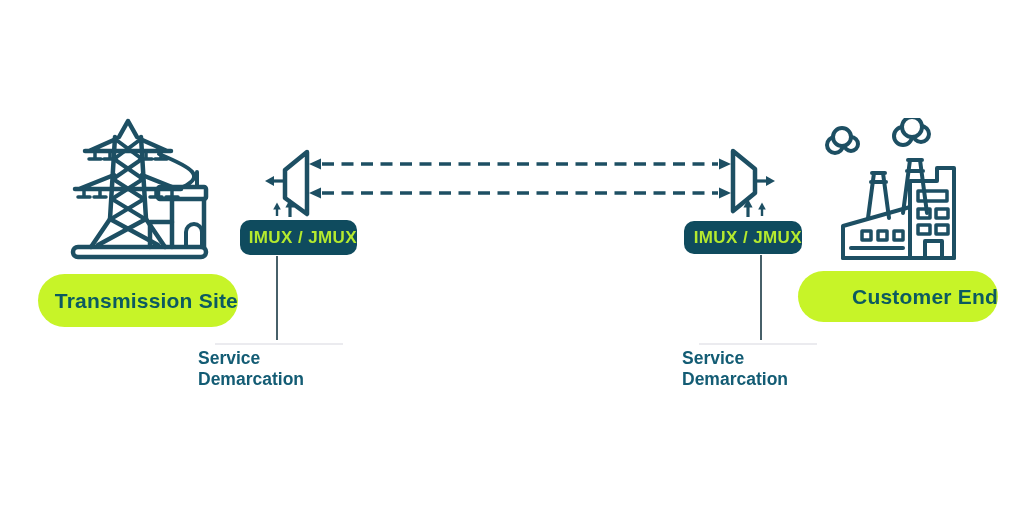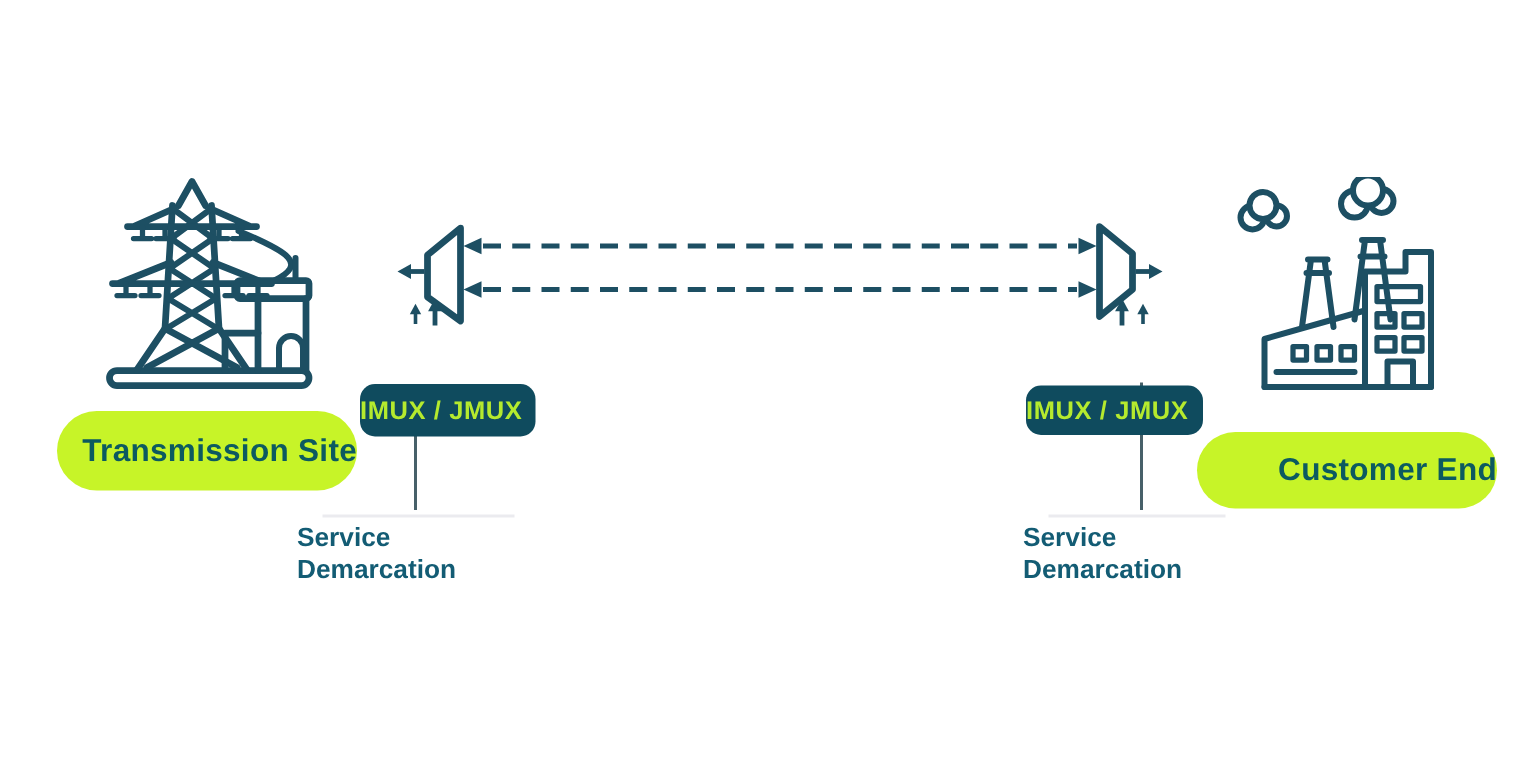--- a/index.html
+++ b/index.html
@@ -15,31 +15,30 @@
     position:absolute;
     display:flex;align-items:center;justify-content:flex-end;
     background:#c7f428;
     color:#0c5a60;
     font-weight:bold;
     font-size:21px;
     border-radius:27px;
     letter-spacing:.2px;
   }
   .pill-left{left:38px;top:274px;width:200px;height:53px;}
-  .pill-right{left:798px;top:288px;width:200px;height:51px;}
+  .pill-right{left:798px;top:271px;width:200px;height:51px;}
   .imux-box{
     position:absolute;
-    display:flex;align-items:center;justify-content:flex-start;
+    display:flex;align-items:center;justify-content:flex-end;
     background:#0f4b5e;
     color:#b5ea2e;
     font-weight:bold;
     font-size:17px;
     border-radius:10px;
     letter-spacing:.4px;
-    margin-top:36px;
   }
   .imux-left{left:240px;top:220px;width:117px;height:35px;}
   .imux-right{left:684px;top:221px;width:118px;height:33px;}
   .demarcation{
     position:absolute;
     width:160px;
     text-align:left;
     color:#135c74;
     font-weight:bold;
     font-size:17.5px;

